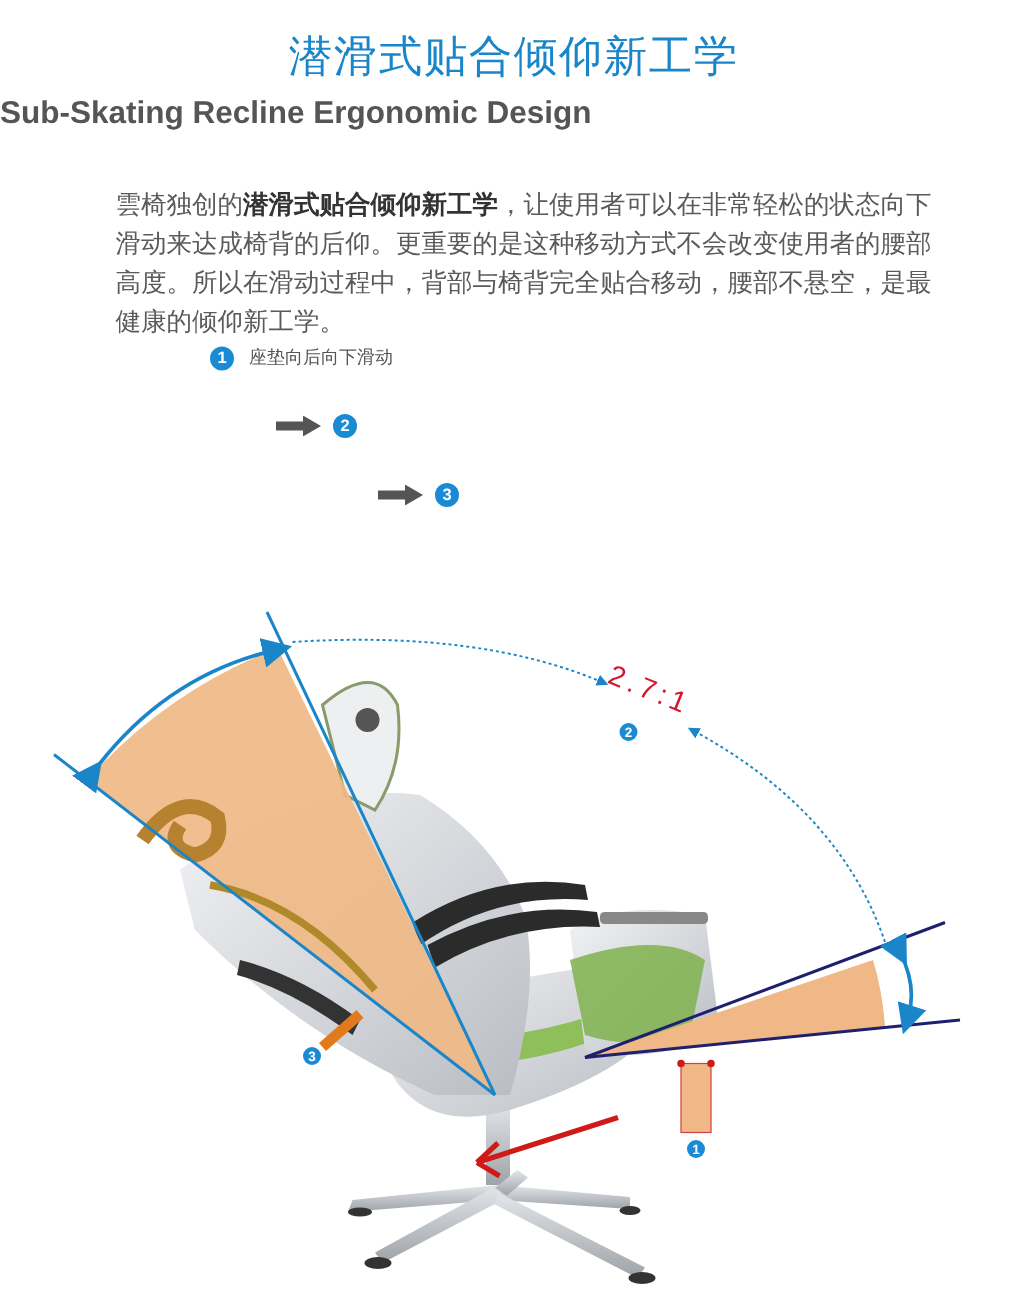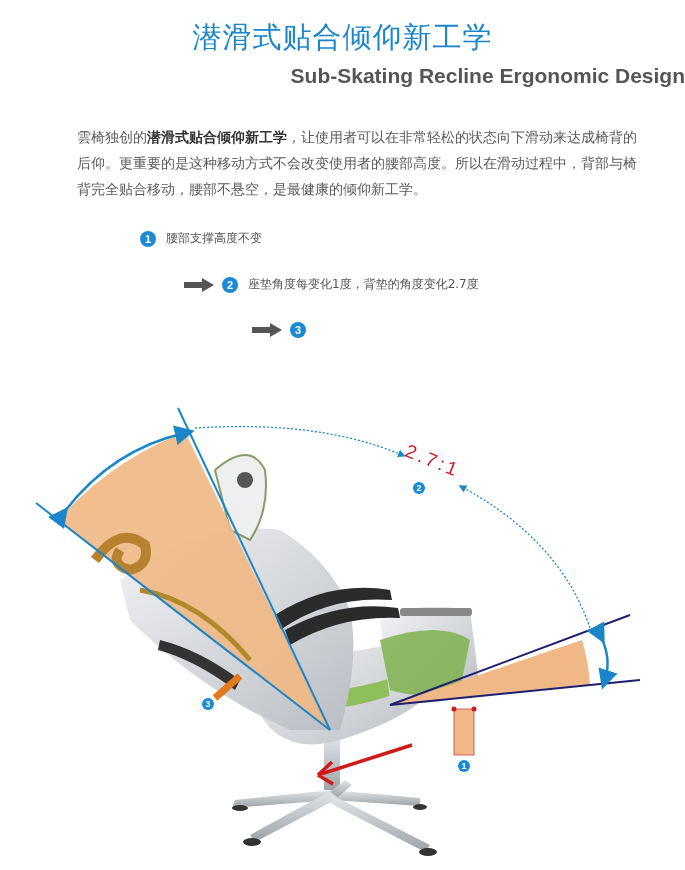--- a/index.html
+++ b/index.html
@@ -1,24 +1,24 @@
 <!DOCTYPE html>
 <html><head>
 <meta charset="utf-8">
 <style>
   html, body { margin: 0; padding: 0; background: #ffffff; }
   body { width: 685px; height: 870px; position: relative; overflow: hidden;
          font-family: "DejaVu Sans", "Liberation Sans", sans-serif; }
   .title-cn { position: absolute; top: 18px; left: 0; width: 685px; text-align: center;
               font-size: 29px; color: #1a86c9; letter-spacing: 1px; }
-  .title-en { position: absolute; top: 64px; left: 0; width: 685px; text-align: right;
+  .title-en { position: absolute; top: 64px; left: 0; width: 685px; text-align: left;
               font-family: "Liberation Sans", sans-serif; font-weight: bold;
               font-size: 21px; color: #555555; }
   .intro { position: absolute; top: 124px; left: 77px; width: 560px;
-           font-size: 14px; line-height: 26px; color: #5a5a5a; }
+           font-size: 17px; line-height: 26px; color: #5a5a5a; }
   .intro b { color: #333333; }
   .step { position: absolute; display: flex; align-items: center; font-size: 12px; color: #555; }
   .num { width: 16px; height: 16px; border-radius: 50%; background: #1a8ad4; color: #fff;
          font-weight: bold; font-size: 11px; display: inline-flex; align-items: center;
          justify-content: center; font-family: "Liberation Sans", sans-serif; margin-right: 10px; }
   .arrow { width: 30px; height: 14px; margin-right: 8px; }
   .diagram { position: absolute; left: 0; top: 380px; width: 685px; height: 490px; }
   .ratio { position: absolute; left: 404px; top: 450px; color: #d0182a; font-size: 19px;
            font-family: "Liberation Sans", sans-serif; transform: rotate(22deg); letter-spacing: 3px; }
   .badge-small { position: absolute; width: 12px; height: 12px; border-radius: 50%;
@@ -31,29 +31,28 @@
 
 <div class="title-cn">潜滑式贴合倾仰新工学</div>
 <div class="title-en">Sub-Skating Recline Ergonomic Design</div>
 
 <div class="intro">
   <span>雲椅独创的</span><b>潜滑式贴合倾仰新工学</b><span>，让使用者可以在非常轻松的状态向下滑动来达成椅背的后仰。更重要的是这种移动方式不会改变使用者的腰部高度。所以在滑动过程中，背部与椅背完全贴合移动，腰部不悬空，是最健康的倾仰新工学。</span>
 </div>
 
 <div class="step" style="left:140px; top:230px;">
   <span class="num">1</span>
-  <span>腰部支撑高度不变</span>
+  <span>座垫向后向下滑动</span>
 </div>
 
 <div class="step" style="left:184px; top:276px;">
   <svg class="arrow" viewBox="0 0 30 14">
     <polygon points="0,4 18,4 18,0 30,7 18,14 18,10 0,10" fill="#555"></polygon>
   </svg>
   <span class="num">2</span>
-  <span>座垫角度每变化1度，背垫的角度变化2.7度</span>
 </div>
 
 <div class="step" style="left:252px; top:322px;">
   <svg class="arrow" viewBox="0 0 30 14">
     <polygon points="0,4 18,4 18,0 30,7 18,14 18,10 0,10" fill="#555"></polygon>
   </svg>
   <span class="num">3</span>
 </div>
 
 <svg class="diagram" viewBox="0 380 685 490">

